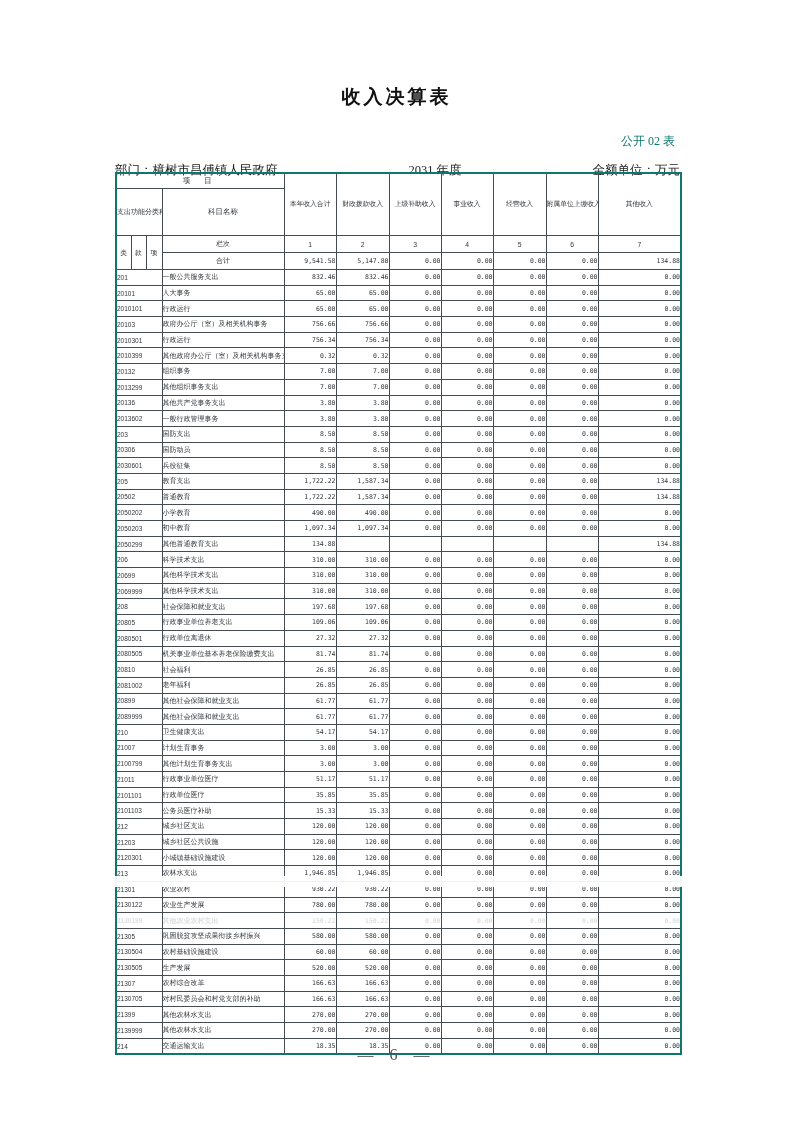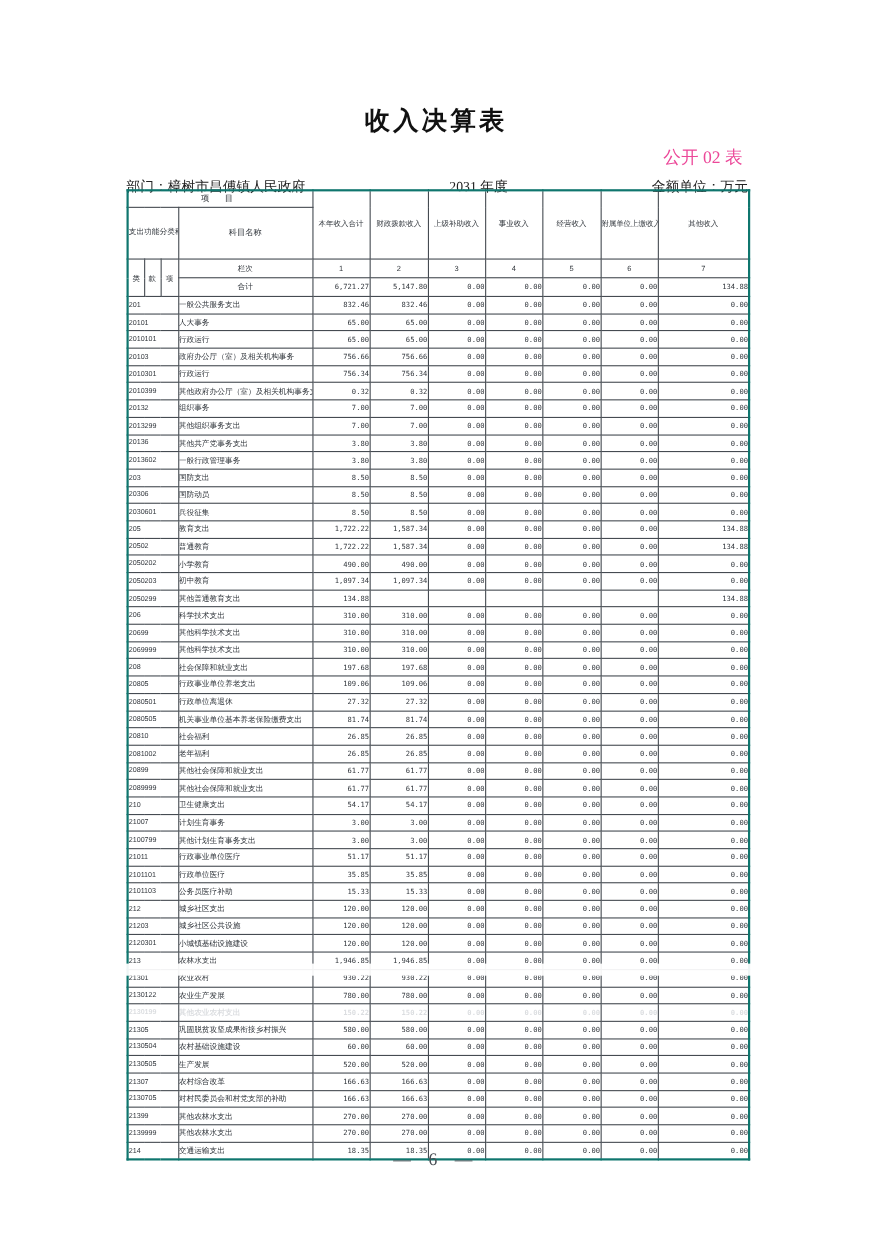--- a/index.html
+++ b/index.html
@@ -1,21 +1,21 @@
 <!DOCTYPE html>
 <html><head>
 <meta charset="utf-8">
 <style>
   html,body{margin:0;padding:0;background:#e8e8e8;}
   .page{position:relative;width:793px;height:1123px;background:#ffffff;margin:0 auto;overflow:hidden;
         font-family:"Liberation Sans",sans-serif;color:#2e3338;}
-  .doc-title{position:absolute;top:94px;left:0;width:100%;text-align:center;
-             font-size:23px;font-weight:bold;letter-spacing:3px;color:#111;}
-  .table-code{position:absolute;top:133px;right:118px;font-size:16px;
-              font-family:"Liberation Serif",serif;color:#ec4899;}
+  .doc-title{position:absolute;top:84px;left:0;width:100%;text-align:center;
+             font-size:19px;font-weight:bold;letter-spacing:3px;color:#111;}
+  .table-code{position:absolute;top:133px;right:118px;font-size:12px;
+              font-family:"Liberation Serif",serif;color:#0f766e;}
   .meta-row{position:absolute;top:162px;left:115px;width:565px;display:flex;
             justify-content:space-between;font-size:12.5px;font-family:"Liberation Serif",serif;color:#222;}
   table.rev{position:absolute;top:172px;left:115px;width:565px;border-collapse:collapse;
             table-layout:fixed;border:2px solid #0f766e;}
   table.rev td,table.rev th{border:1px solid #454b52;font-weight:normal;color:#31363c;
             overflow:hidden;white-space:nowrap;padding:0;vertical-align:middle;}
   thead .group-head{height:14px;font-size:7.5px;letter-spacing:6px;text-align:center;}
   thead .col-head{font-size:6.8px;text-align:center;white-space:normal;line-height:1.25;padding:0 2px;}
   thead .code-head{font-size:7px;text-align:left;white-space:normal;line-height:1.6;padding:2px 3px;height:46px;}
   thead .subject-head{font-size:7.5px;text-align:center;font-family:Liberation Mono, monospace;}
@@ -85,21 +85,21 @@
         <td>1</td>
         <td>2</td>
         <td>3</td>
         <td>4</td>
         <td>5</td>
         <td>6</td>
         <td>7</td>
       </tr>
       <tr class="total-row">
         <td class="total-label">合计</td>
-        <td class="num">6,721.27</td>
+        <td class="num">9,541.58</td>
         <td class="num">5,147.80</td>
         <td class="num">0.00</td>
         <td class="num">0.00</td>
         <td class="num">0.00</td>
         <td class="num">0.00</td>
         <td class="num">134.88</td>
       </tr>
     </thead>
     <tbody id="table-body">
         <tr>

